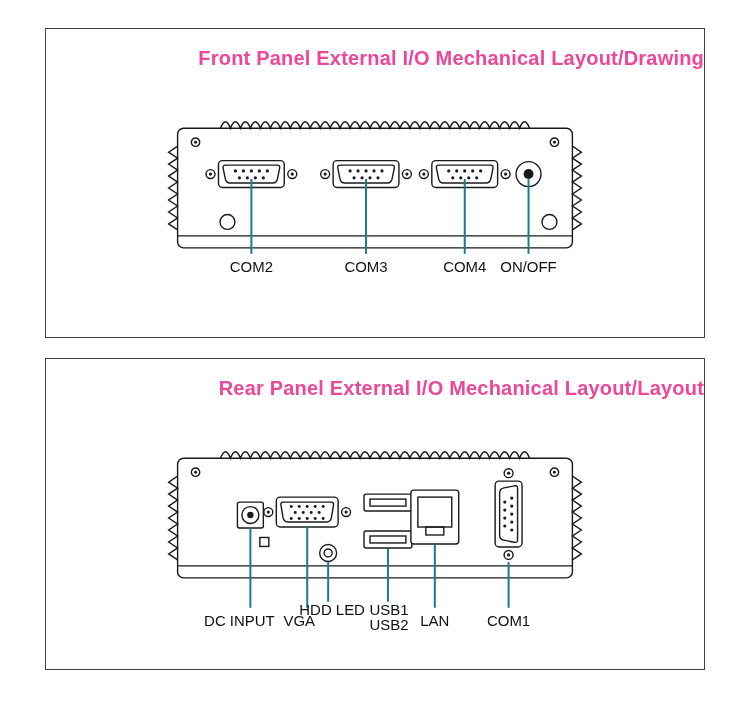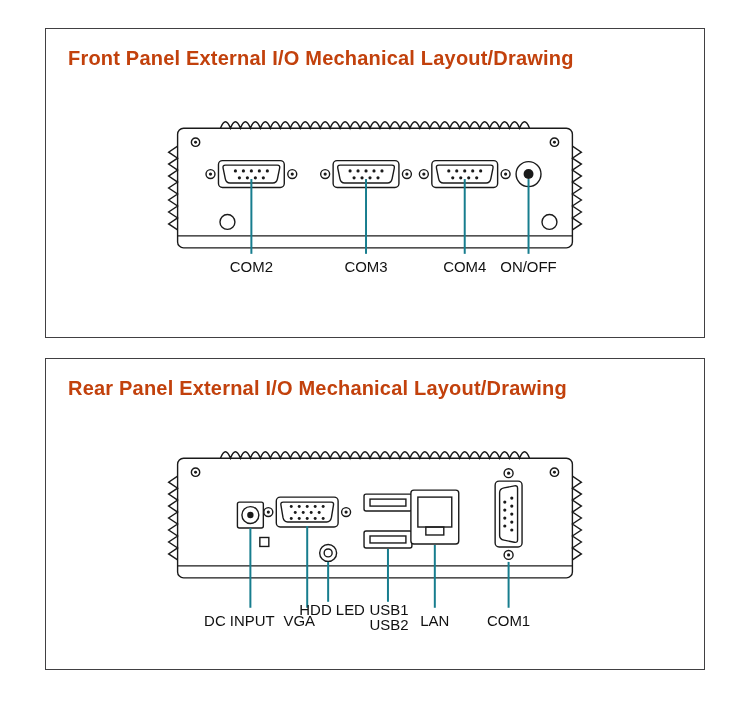--- a/index.html
+++ b/index.html
@@ -1,21 +1,21 @@
 <!DOCTYPE html>
 <html><head>
 <meta charset="utf-8">
 <style>
   * { margin:0; padding:0; box-sizing:border-box; }
   html,body { width:750px; height:722px; background:#ffffff; font-family:"Liberation Sans",sans-serif; }
   .page { width:750px; height:722px; background:#ffffff; overflow:hidden; }
   .panel-box { width:660px; margin:28px auto 0; border:1px solid #414042; background:#ffffff; }
   .panel-box.front { height:310px; }
   .panel-box.rear  { height:312px; margin-top:20px; }
-  .panel-title { color:#c2410c; font-size:20px; font-weight:bold; padding:18px 0 4px 22px; letter-spacing:0.2px; line-height:23px; }
+  .panel-title { color:#ec4899; font-size:20px; font-weight:bold; padding:18px 0 4px 22px; letter-spacing:0.2px; line-height:23px;text-align:right; }
   svg.drawing { display:block; margin-top:8px; }
   .s  { fill:#ffffff; stroke:#1a1a1a; stroke-width:1.4; }
   .ln { fill:none;    stroke:#1a1a1a; stroke-width:1.4; }
   .f  { fill:#1a1a1a; stroke:none; }
   .leader line { stroke:#177d8e; stroke-width:2; }
   text.lbl { font-family:"Liberation Sans",sans-serif; font-size:15px; fill:#111111; text-anchor:middle; }
 </style>
 </head>
 <body>
 
@@ -104,21 +104,21 @@
       </g>
 
       <text class="lbl" x="206" y="190">COM2</text>
       <text class="lbl" x="321" y="190">COM3</text>
       <text class="lbl" x="420" y="190">COM4</text>
       <text class="lbl" x="484" y="190">ON/OFF</text>
     </svg>
   </div>
 
   <div class="panel-box rear">
-    <div class="panel-title">Rear Panel External I/O Mechanical Layout/Drawing</div>
+    <div class="panel-title">Rear Panel External I/O Mechanical Layout/Layout</div>
 
     <svg class="drawing" width="658" height="240" viewBox="0 0 660 240">
       <use href="#chassis"></use>
 
       <g>
         <rect class="s" x="192" y="90" width="26" height="26" rx="2"></rect>
         <circle class="s" cx="205" cy="103" r="8.5"></circle>
         <circle class="f" cx="205" cy="103" r="3.2"></circle>
       </g>
       <rect class="s" x="214.5" y="125.5" width="9" height="9"></rect>

